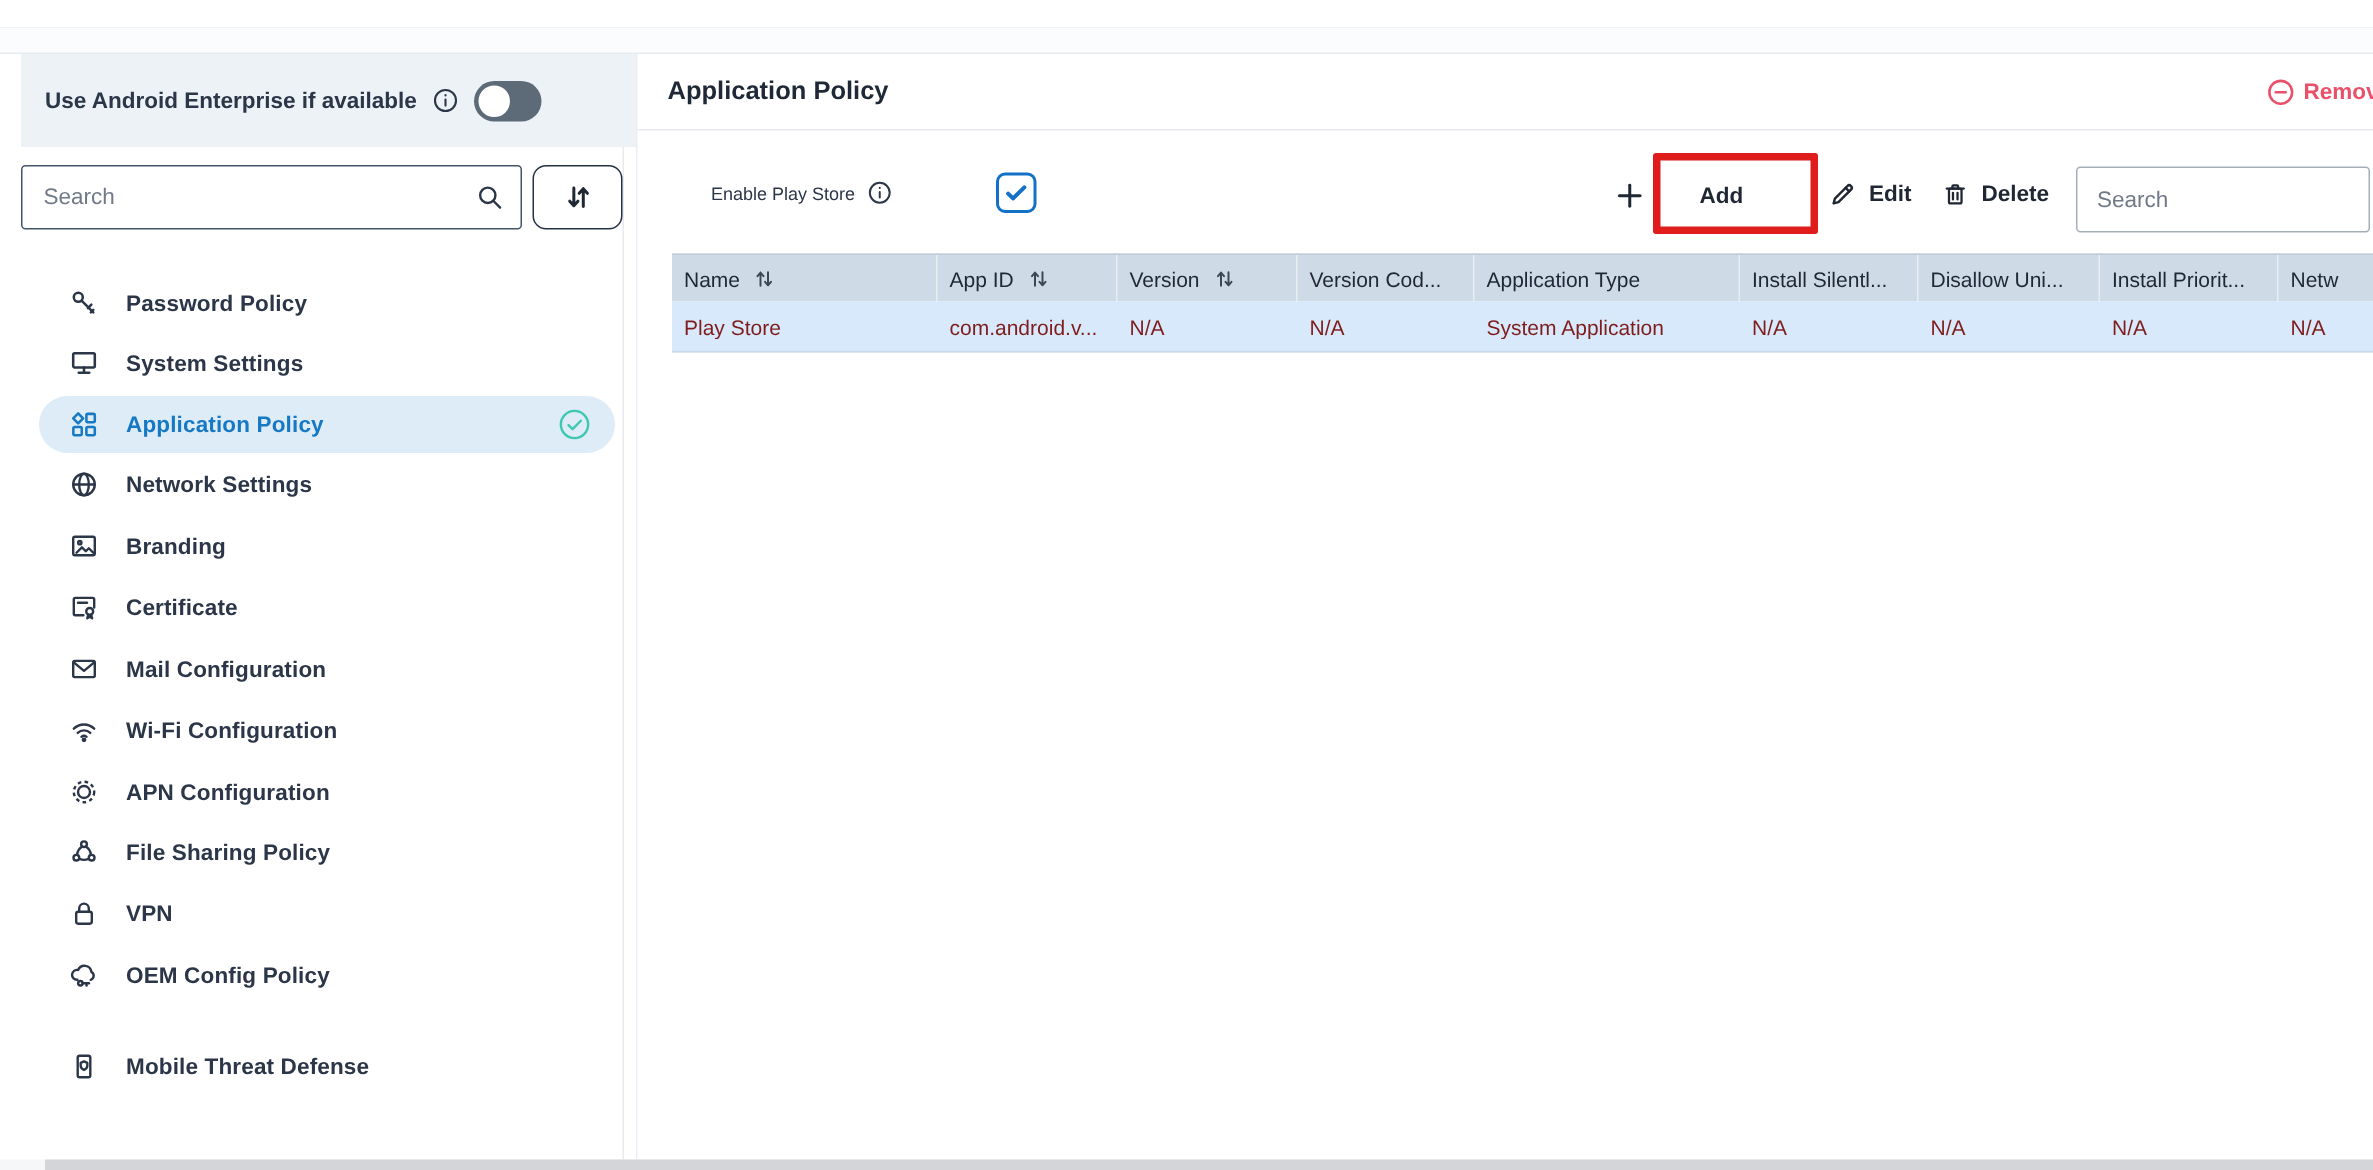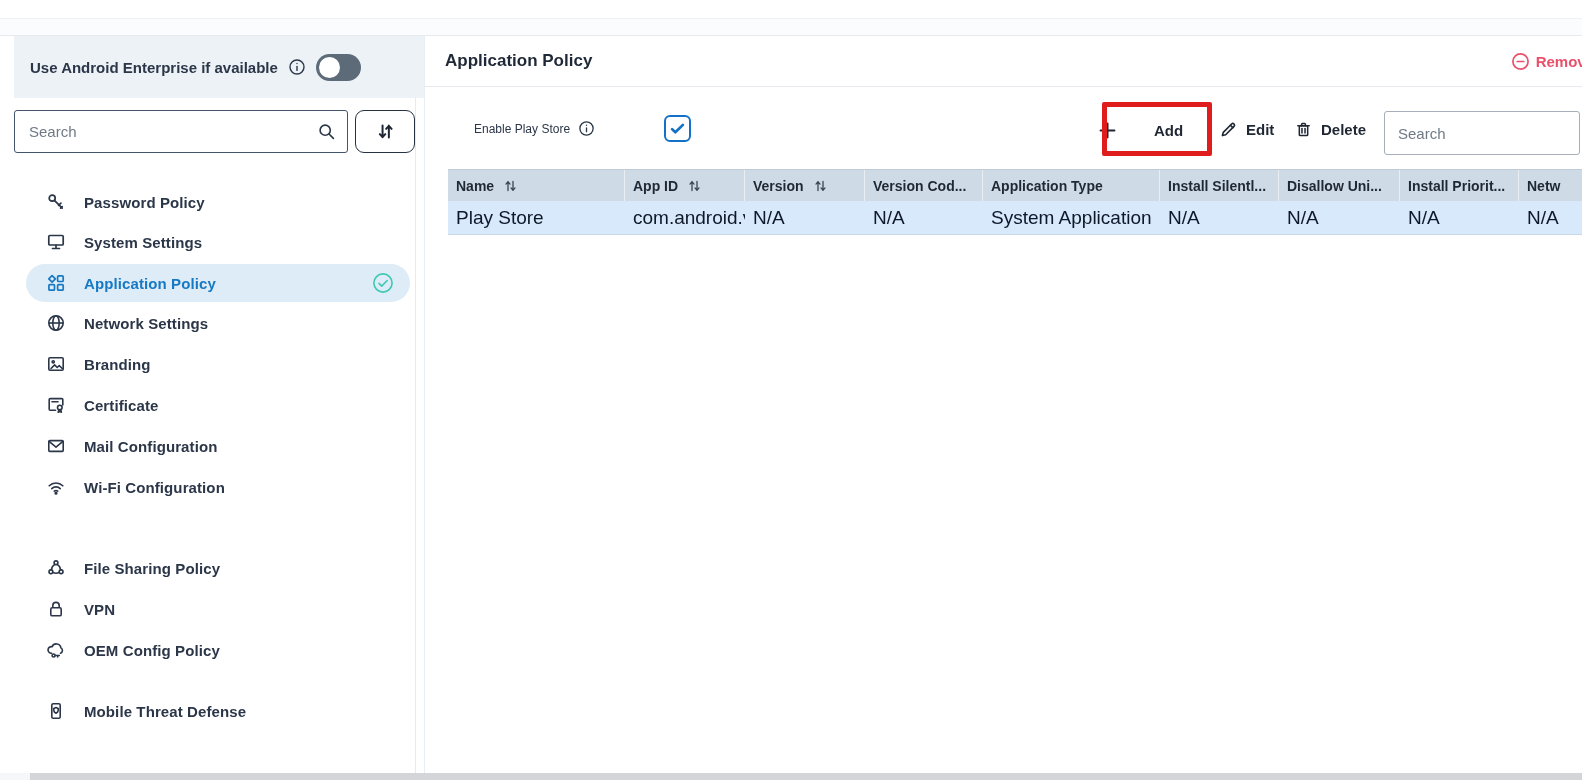--- a/index.html
+++ b/index.html
@@ -36,34 +36,34 @@
   .main { position:absolute; left:424px; top:36px; width:1158px; height:737px; background:#fff; border-left:1px solid #e9eef4; overflow:hidden; }
   .main-title { position:absolute; left:20px; top:15px; font-size:17px; font-weight:700; color:#1f2836; }
   .remove-link { position:absolute; right:-12px; top:16px; display:flex; align-items:center; gap:6px; color:#e9516b; font-size:15px; font-weight:600; cursor:pointer; white-space:nowrap; }
   .title-divider { position:absolute; left:0; right:0; top:50px; height:1px; background:#e6e9ed; }
 
   .enable-row { position:absolute; left:49px; top:84px; display:flex; align-items:center; gap:8px; }
   .enable-label { font-size:12px; font-weight:500; color:#2b3648; }
   .checkbox { position:absolute; left:239px; top:79px; width:27px; height:27px; border:2px solid #1372c8; border-radius:6px; background:#fff; display:flex; align-items:center; justify-content:center; cursor:pointer; }
 
   .tool-btn { position:absolute; top:84px; display:flex; align-items:center; gap:8px; font-size:15px; font-weight:700; color:#1f2733; cursor:pointer; }
-  .btn-add    { left:672px;gap:36px; }
+  .btn-add    { left:651px;gap:36px; }
   .btn-edit   { left:794px; }
   .btn-delete { left:869px; }
   .annotation-box { position:absolute; left:677px; top:66px; width:110px; height:54px; border:5px solid #df1d1d; border-radius:2px; pointer-events:none; z-index:5; }
 
   .table-search { position:absolute; left:959px; top:75px; width:196px; height:44px; border:1px solid #a6afb8; border-radius:3px; background:#fff; display:flex; align-items:center; padding:0 10px 0 13px; }
   .table-search input { border:none; outline:none; flex:1; font-family:"Liberation Sans",sans-serif; font-size:15px; color:#2b3648; background:transparent; }
   .table-search input::placeholder { color:#707a87; }
 
   .table { position:absolute; left:23px; top:133px; width:1230px; }
   .thead { display:flex; height:32px; background:#cedae5; border-top:1px solid #bfccd8; align-items:center; }
-  .th { display:flex; align-items:center; gap:10px; padding-left:8px; height:100%; font-size:14px; font-weight:700; color:#1f2836; border-right:1px solid rgba(255,255,255,.55); overflow:hidden; white-space:nowrap; }
+  .th { display:flex; align-items:center; gap:10px; padding-left:8px; height:100%; font-size:14px; font-weight:400; color:#1f2836; border-right:1px solid rgba(255,255,255,.55); overflow:hidden; white-space:nowrap; }
   .trow { display:flex; height:34px; background:#d7e9fa; border-bottom:1px solid #c8d8e8; align-items:center; }
-  .td { padding-left:8px; font-size:19px; color:#0f172a; overflow:hidden; white-space:nowrap; }
+  .td { padding-left:8px; font-size:14px; color:#7f1d1d; overflow:hidden; white-space:nowrap; }
   .w0{width:177px}.w1{width:120px}.w2{width:120px}.w3{width:118px}.w4{width:177px}.w5{width:119px}.w6{width:121px}.w7{width:119px}.w8{width:159px}
 
   
   .hscroll-track { position:absolute; left:0; right:0; bottom:0; height:7px; background:#f6f7f8; }
   .hscroll-thumb { position:absolute; left:30px; right:0; bottom:0; height:7px; background:#d3d5d8; }
 
   svg { display:block; }
 </style>
 </head>
 <body>
@@ -195,20 +195,29 @@
           <svg width="20" height="20" viewBox="0 0 20 20" fill="none" stroke="currentColor" stroke-width="1.6" stroke-linecap="round">
             <path d="M3.2 8.8 a9.6 9.6 0 0 1 13.6 0"></path>
             <path d="M5.8 11.6 a6 6 0 0 1 8.4 0"></path>
             <path d="M8.3 14.2 a2.6 2.6 0 0 1 3.4 0"></path>
             <circle cx="10" cy="16.2" r="0.8" fill="currentColor"></circle>
           </svg>
         </span>
       <span class="nlabel">Wi-Fi Configuration</span>
     </div>
 
+    <div class="nav-item" style="top:473px">
+      <span class="nicon">
+          <svg width="20" height="20" viewBox="0 0 20 20" fill="none" stroke="currentColor" stroke-width="1.6">
+            <circle cx="10" cy="10" r="4"></circle>
+            <circle cx="10" cy="10" r="6.8" stroke-dasharray="2.4 2.2"></circle>
+          </svg>
+        </span>
+      <span class="nlabel">APN Configuration</span>
+    </div>
 
     <div class="nav-item" style="top:513px">
       <span class="nicon">
           <svg width="20" height="20" viewBox="0 0 20 20" fill="none" stroke="currentColor" stroke-width="1.6" stroke-linecap="round">
             <circle cx="10" cy="4.8" r="1.9"></circle>
             <circle cx="4.9" cy="13.8" r="1.9"></circle>
             <circle cx="15.1" cy="13.8" r="1.9"></circle>
             <path d="M8.8 6.4 a7.2 7.2 0 0 0 -3.4 5.4"></path>
             <path d="M11.2 6.4 a7.2 7.2 0 0 1 3.4 5.4"></path>
             <path d="M7.1 14.6 a7.2 7.2 0 0 0 5.8 0"></path>

